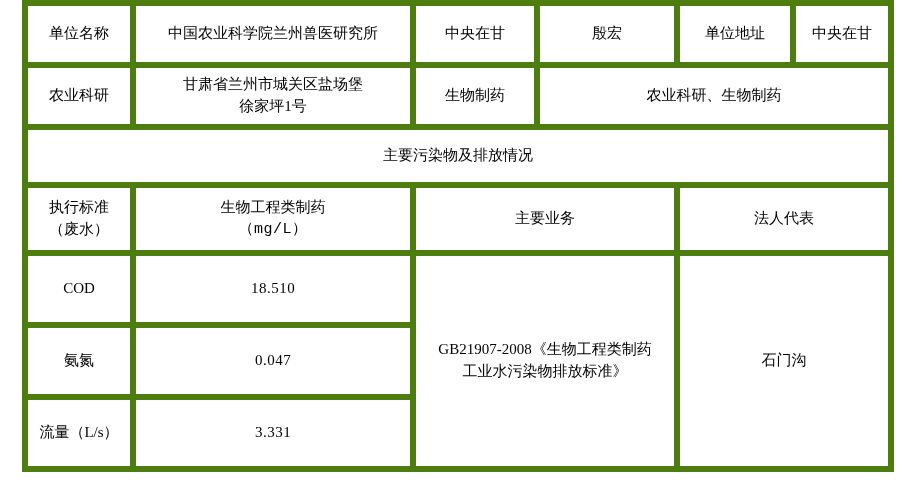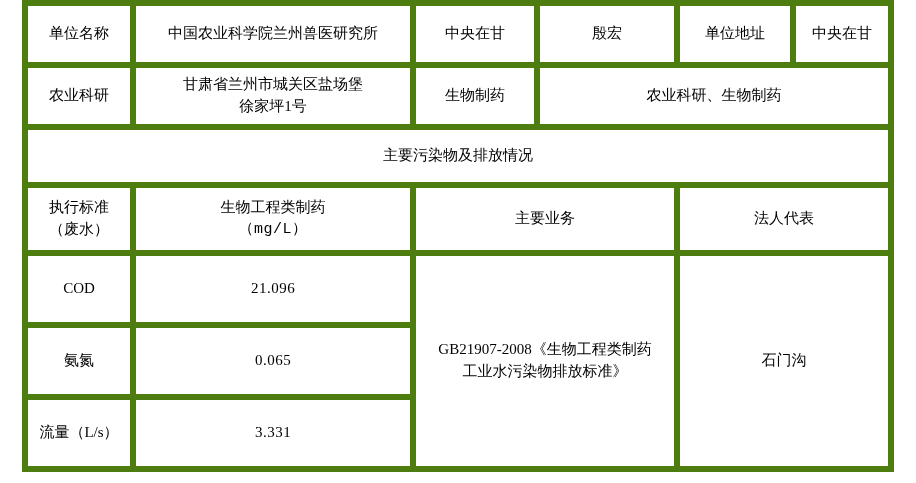--- a/index.html
+++ b/index.html
@@ -108,30 +108,30 @@
         </td>
         <td class="two-line">
           <div>生物工程类制药</div>
           <div class="num">（mg/L）</div>
         </td>
         <td colspan="2">主要业务</td>
         <td colspan="2">法人代表</td>
       </tr>
       <tr class="data-row">
         <td>COD</td>
-        <td class="num">21.096</td>
+        <td class="num">18.510</td>
         <td class="std-cell" colspan="2" rowspan="3">
           <div>GB21907-2008《生物工程类制药</div>
           <div>工业水污染物排放标准》</div>
         </td>
         <td colspan="2" rowspan="3">石门沟</td>
       </tr>
       <tr class="data-row">
         <td>氨氮</td>
-        <td class="num">0.065</td>
+        <td class="num">0.047</td>
       </tr>
       <tr class="data-row">
         <td>流量（L/s）</td>
         <td class="num">3.331</td>
       </tr>
     </tbody>
   </table>
 
 </div>
 

